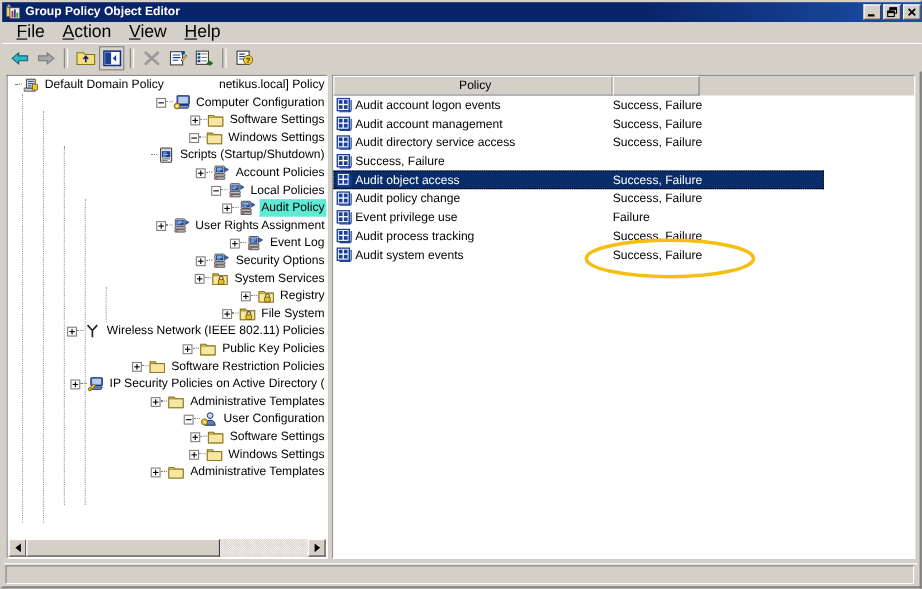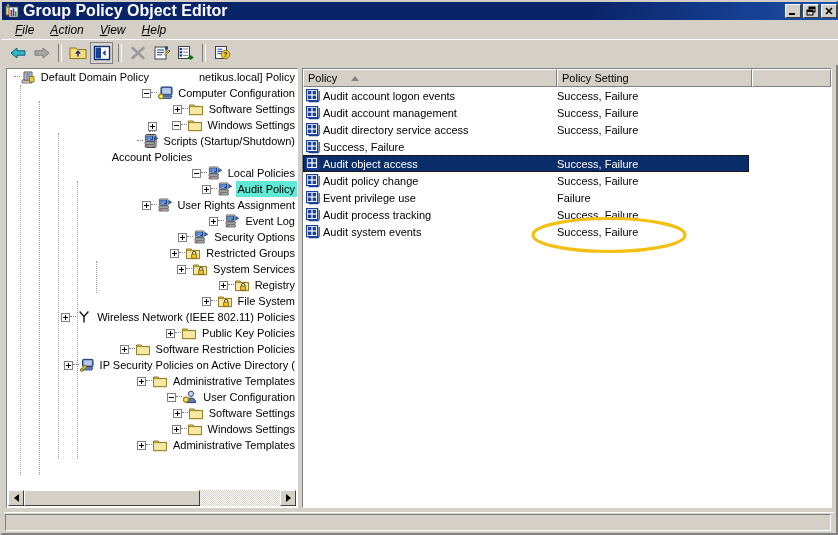--- a/index.html
+++ b/index.html
@@ -26,42 +26,42 @@
   #titlebar{
     position:absolute;left:0;top:0;width:838px;height:18px;
     background:linear-gradient(to right,#0a246a 0%,#0a246a 70%,#1c50a8 100%);
     display:flex;align-items:center;
   }
   #title-icon{
     width:16px;height:16px;margin-left:2px;margin-right:3px;
     position:relative;flex:0 0 auto;
   }
   #title-text{
-    color:#ffffff;font-weight:bold;font-size:16px;
+    color:#ffffff;font-weight:bold;font-size:11px;
     letter-spacing:0px;flex:1 1 auto;white-space:nowrap;
   }
   .caption-btns{display:flex;align-items:center;margin-right:3px;}
   .capbtn{
     width:16px;height:14px;margin-left:2px;
     background:#d4d0c8;
     border-top:1px solid #ffffff;border-left:1px solid #ffffff;
     border-right:1px solid #404040;border-bottom:1px solid #404040;
     position:relative;box-sizing:border-box;
     display:flex;align-items:center;justify-content:center;
     font-size:9px;color:#000;line-height:1;
   }
 
   
   #menubar{
     position:absolute;left:0;top:18px;width:838px;height:19px;
     background:#d4d0c8;display:flex;align-items:center;
     padding-left:5px;box-sizing:border-box;
   }
   .menu-item{
-    padding:2px 8px;font-size:12px;color:#000;cursor:default;font-style:italic;
+    padding:2px 8px;font-size:16px;color:#000;cursor:default;
   }
   .menu-item u{text-decoration:underline;}
 
   
   #toolbar{
     position:absolute;left:0;top:37px;width:838px;height:26px;
     background:#d4d0c8;
     border-top:1px solid #ffffff;
     display:flex;align-items:center;
     padding-left:4px;box-sizing:border-box;
@@ -378,21 +378,21 @@
             <span class="dotline" style="width: 6px;"></span>
             <span class="ticon"><svg width="16" height="16" viewBox="0 0 16 16">
                 <rect x="3" y="1.5" width="10" height="13" rx="0.8" fill="#e8e8e8" stroke="#404040" stroke-width="1"></rect>
                 <rect x="4.2" y="4.4" width="7.6" height="5.6" fill="#1a3f96"></rect>
                 <path d="M5.2 6 h3.4 M5.2 7.4 h4.6 M5.2 8.8 h2.6" stroke="#9fd0ff" stroke-width="0.8"></path>
                 <path d="M4.5 2.6 h1 M6.3 2.6 h1 M8.1 2.6 h1 M9.9 2.6 h1" stroke="#808080" stroke-width="0.9"></path>
                 <path d="M4.4 11.4 h7.2 M4.4 12.8 h5" stroke="#707070" stroke-width="0.9"></path>
               </svg></span>
             <span class="tlabel">Scripts (Startup/Shutdown)</span>
           </div>
-          <div class="tnode" style="top: 0px; flex-direction: column;">
+          <div class="tnode" style="top: 0px;">
             <span class="tw" style="width: 80px;"></span>
             <span class="expander plus"></span>
             <span class="dotline" style="width: 6px;"></span>
             <span class="ticon"><svg width="16" height="16" viewBox="0 0 16 16">
                 <rect x="2.4" y="2" width="8.6" height="6.6" rx="0.7" fill="#d8d8d8" stroke="#505050" stroke-width="0.9"></rect>
                 <rect x="3.4" y="3" width="6.6" height="4.6" fill="#1a3f96"></rect>
                 <path d="M4.2 4 h4.8 M4.2 5.2 h4.8 M4.2 6.4 h3" stroke="#9fd0ff" stroke-width="0.8"></path>
                 <rect x="2" y="9" width="9.4" height="2.2" rx="0.4" fill="#bdbdbd" stroke="#505050" stroke-width="0.8"></rect>
                 <rect x="2" y="11.8" width="9.4" height="2.2" rx="0.4" fill="#bdbdbd" stroke="#505050" stroke-width="0.8"></rect>
                 <rect x="3" y="12.6" width="1.6" height="0.8" fill="#c02020"></rect>
@@ -478,32 +478,20 @@
           <div class="tnode" style="top: 0px;">
             <span class="tw" style="width: 80px;"></span>
             <span class="expander plus"></span>
             <span class="dotline" style="width: 6px;"></span>
             <span class="ticon"><svg width="16" height="16" viewBox="0 0 16 16">
                 <path d="M1.5 4 h4.6 l1.2 1.4 h7.2 v8.2 H1.5 z" fill="#f3dd7d" stroke="#8a7418" stroke-width="1"></path>
                 <path d="M1.5 5.6 h13 v8 H1.5 z" fill="#f6e7a2" stroke="#8a7418" stroke-width="0.8"></path>
                 <path d="M7.4 9.4 v-1.4 a1.7 1.7 0 0 1 3.4 0 v1.4" fill="none" stroke="#4a4a4a" stroke-width="1"></path>
                 <rect x="6.6" y="9.2" width="5" height="4.2" rx="0.5" fill="#f0c020" stroke="#6a5a10" stroke-width="0.8"></rect>
               </svg></span>
-            <span class="tlabel">Restricted Groups</span>
-          </div>
-          <div class="tnode" style="top: 0px;">
-            <span class="tw" style="width: 80px;"></span>
-            <span class="expander plus"></span>
-            <span class="dotline" style="width: 6px;"></span>
-            <span class="ticon"><svg width="16" height="16" viewBox="0 0 16 16">
-                <path d="M1.5 4 h4.6 l1.2 1.4 h7.2 v8.2 H1.5 z" fill="#f3dd7d" stroke="#8a7418" stroke-width="1"></path>
-                <path d="M1.5 5.6 h13 v8 H1.5 z" fill="#f6e7a2" stroke="#8a7418" stroke-width="0.8"></path>
-                <path d="M7.4 9.4 v-1.4 a1.7 1.7 0 0 1 3.4 0 v1.4" fill="none" stroke="#4a4a4a" stroke-width="1"></path>
-                <rect x="6.6" y="9.2" width="5" height="4.2" rx="0.5" fill="#f0c020" stroke="#6a5a10" stroke-width="0.8"></rect>
-              </svg></span>
             <span class="tlabel">System Services</span>
           </div>
           <div class="tnode" style="top: 0px;">
             <span class="tw" style="width: 80px;"></span>
             <span class="expander plus"></span>
             <span class="dotline" style="width: 6px;"></span>
             <span class="ticon"><svg width="16" height="16" viewBox="0 0 16 16">
                 <path d="M1.5 4 h4.6 l1.2 1.4 h7.2 v8.2 H1.5 z" fill="#f3dd7d" stroke="#8a7418" stroke-width="1"></path>
                 <path d="M1.5 5.6 h13 v8 H1.5 z" fill="#f6e7a2" stroke="#8a7418" stroke-width="0.8"></path>
                 <path d="M7.4 9.4 v-1.4 a1.7 1.7 0 0 1 3.4 0 v1.4" fill="none" stroke="#4a4a4a" stroke-width="1"></path>
@@ -632,26 +620,23 @@
           <div class="sbthumb" style="left:0px;width:176px;"></div>
         </div>
         <div class="sbbtn">
             <div class="sbarrow right"></div>
           </div>
       </div>
     </div>
 
     <div id="listpane">
       <div id="lhead">
-        <div class="hcell" style="width:254px;">
+        <div class="hcell" style="width:254px;flex-direction:column;">
           <span>Policy</span>
           <span class="sortarrow"></span>
-        </div>
-        <div class="hcell" style="width:195px;">
-          <span>Policy Setting</span>
         </div>
         <div class="hcell" style="width:79px;">
           <span></span>
         </div>
       </div>
       <div id="lbody">
           <div class="lrow">
             <span class="licon"><svg width="16" height="16" viewBox="0 0 16 16">
                 <rect x="1.6" y="1.6" width="11" height="11" fill="#ffffff" stroke="#1a3f96" stroke-width="1.2"></rect>
                 <rect x="3" y="3" width="3.4" height="3.4" fill="#1a3f96"></rect>

